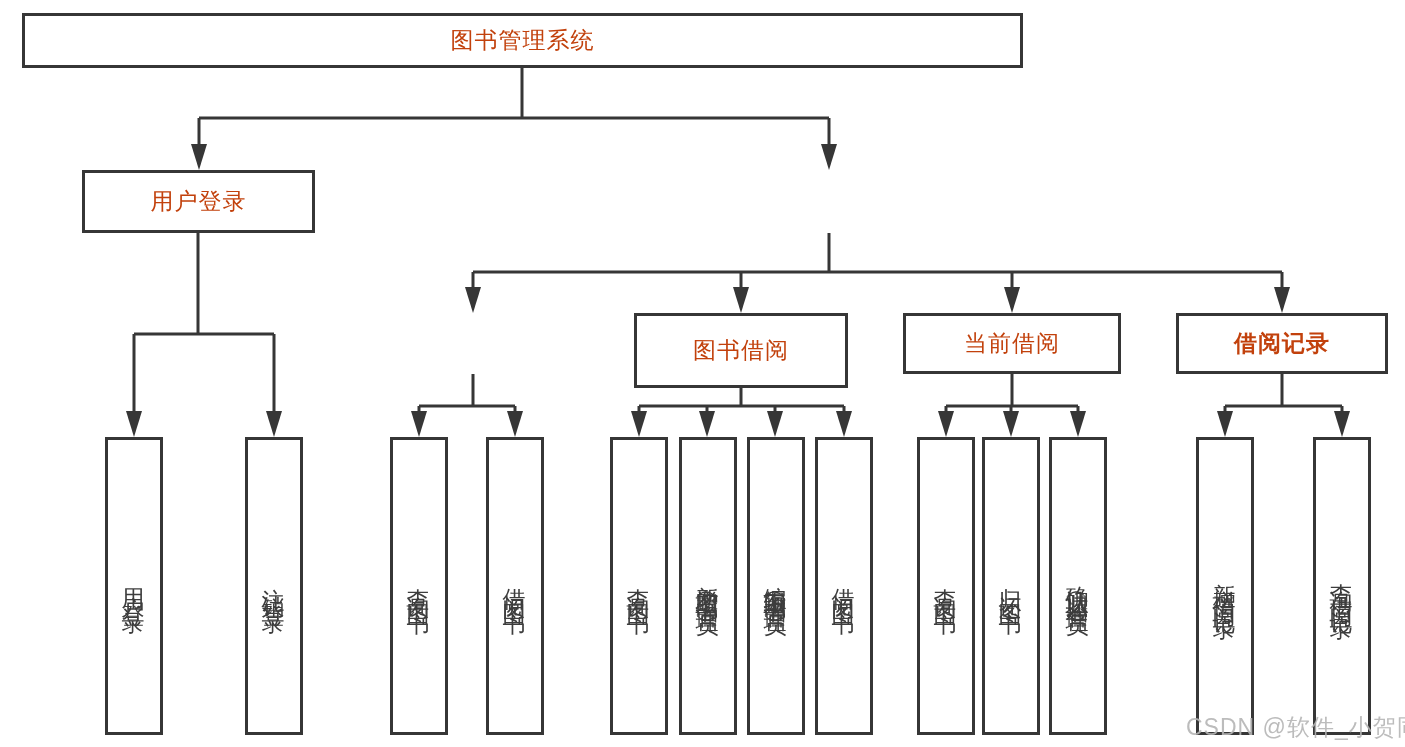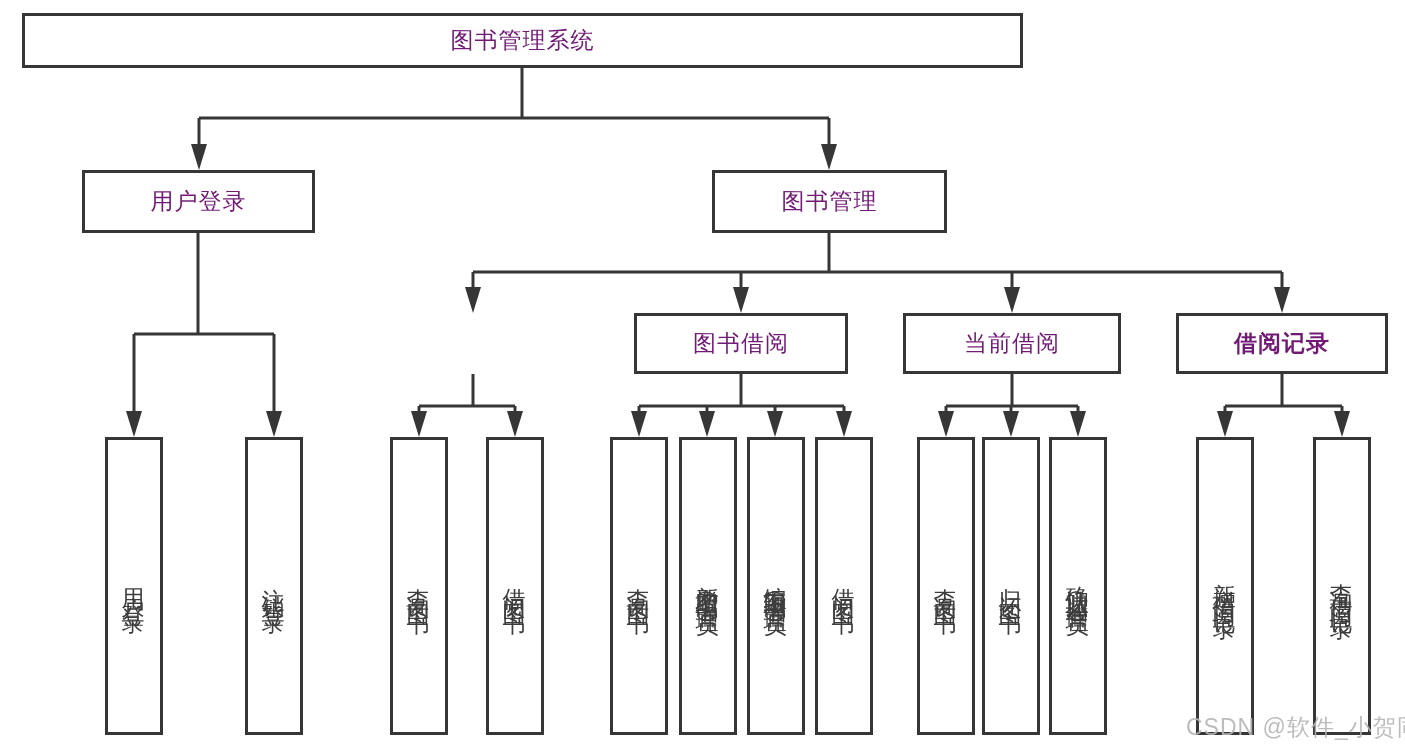--- a/index.html
+++ b/index.html
@@ -6,21 +6,21 @@
   .canvas{
     position:relative;width:1405px;height:747px;overflow:hidden;
     font-family:"Liberation Sans","DejaVu Sans",sans-serif;
     background:#ffffff;
   }
   .connector-svg{position:absolute;left:0;top:0;pointer-events:none;}
   .hbox{
     position:absolute;box-sizing:border-box;
     border:3px solid #363636;background:#ffffff;
     display:flex;align-items:center;justify-content:center;
-    font-size:23px;color:#701a75;letter-spacing:1px;
+    font-size:23px;color:#c2410c;letter-spacing:1px;
   }
   .vbox{
     position:absolute;box-sizing:border-box;
     border:3px solid #363636;background:#ffffff;
     display:flex;align-items:center;justify-content:center;
     writing-mode:vertical-rl;text-orientation:mixed;
     font-size:23px;color:#3d3d3d;letter-spacing:8px;
   }
   .vbox.tight{letter-spacing:4px;}
   .vbox.med{letter-spacing:7px;}
@@ -82,25 +82,22 @@
     </g>
   </svg>
 
   <div class="hbox" style="left:22px;top:13px;width:1001px;height:55px;">
     <span>图书管理系统</span>
   </div>
 
   <div class="hbox" style="left:82px;top:170px;width:233px;height:63px;">
     <span>用户登录</span>
   </div>
-  <div class="hbox" style="left:712px;top:170px;width:235px;height:63px;">
-    <span>图书管理</span>
-  </div>
 
-  <div class="hbox" style="left:634px;top:313px;width:214px;height:61px;">
+  <div class="hbox" style="left:634px;top:313px;width:214px;height:75px;">
     <span>图书借阅</span>
   </div>
   <div class="hbox" style="left:903px;top:313px;width:218px;height:61px;">
     <span>当前借阅</span>
   </div>
   <div class="hbox" style="left:1176px;top:313px;width:212px;height:61px;font-weight:bold;">
     <span>借阅记录</span>
   </div>
 
   <div class="vbox" style="left:105px;top:437px;width:58px;height:298px;">

